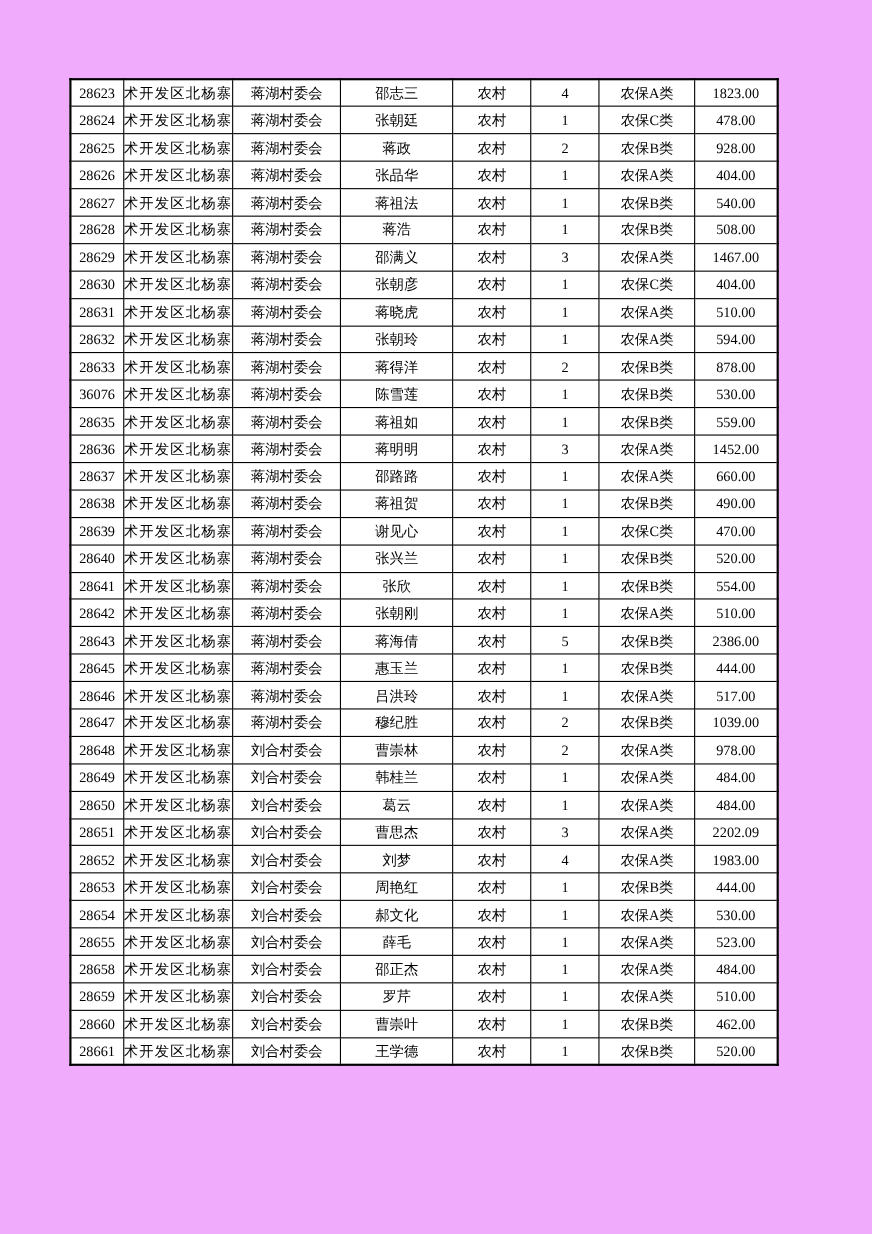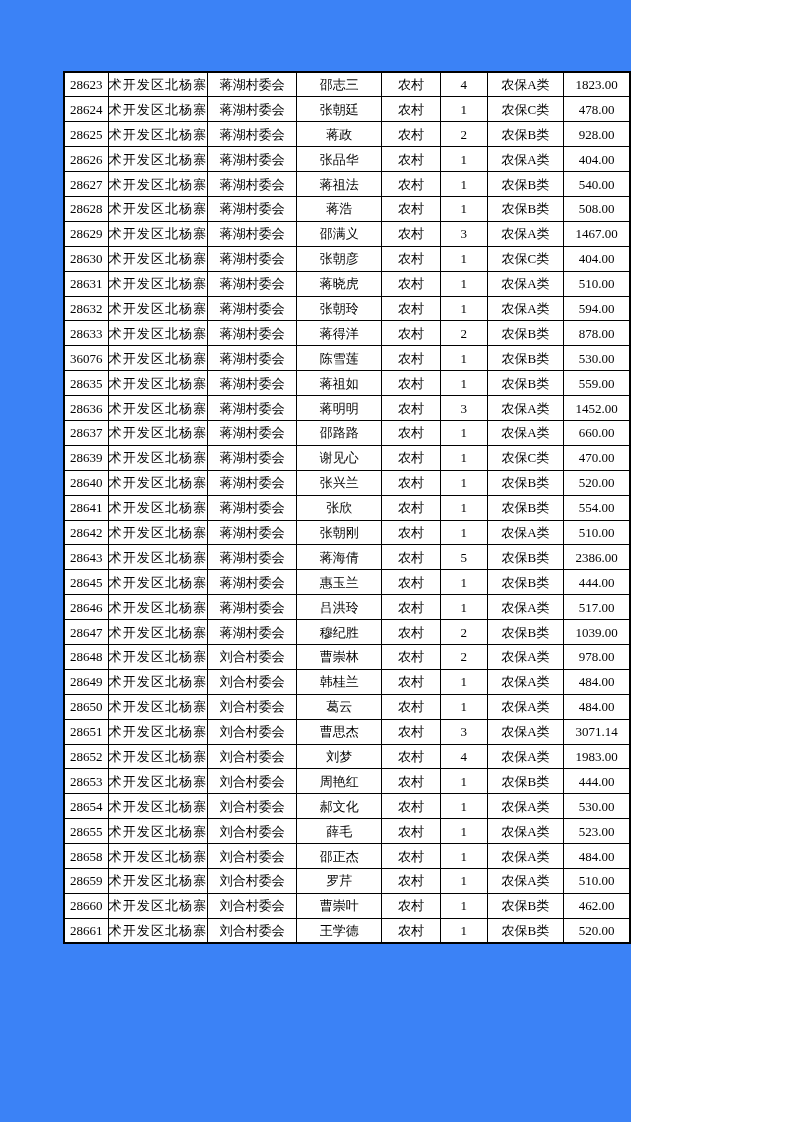--- a/index.html
+++ b/index.html
@@ -3,22 +3,22 @@
 <meta charset="utf-8">
 <style>
   html, body { margin: 0; padding: 0; }
   body {
     width: 793px; height: 1122px;
     background: #ffffff;
     font-family: "Liberation Serif", "DejaVu Serif", serif;
   }
   .page {
     position: relative;
-    width: 631px; height: 1122px;
-    background: #3b82f6;
+    width: 793px; height: 1122px;
+    background: #f0abfc;
     overflow: hidden;
   }
   table.records {
     position: absolute;
     left: 63px; top: 71px;
     border-collapse: collapse;
     table-layout: fixed;
     border: 2px solid #000000;
     background: #ffffff;
   }
@@ -208,20 +208,30 @@
           <td class="c0">28637</td>
           <td class="c1">术开发区北杨寨</td>
           <td class="c2">蒋湖村委会</td>
           <td class="c3">邵路路</td>
           <td class="c4">农村</td>
           <td class="c5">1</td>
           <td class="c6">农保A类</td>
           <td class="c7">660.00</td>
         </tr>
         <tr>
+          <td class="c0">28638</td>
+          <td class="c1">术开发区北杨寨</td>
+          <td class="c2">蒋湖村委会</td>
+          <td class="c3">蒋祖贺</td>
+          <td class="c4">农村</td>
+          <td class="c5">1</td>
+          <td class="c6">农保B类</td>
+          <td class="c7">490.00</td>
+        </tr>
+        <tr>
           <td class="c0">28639</td>
           <td class="c1">术开发区北杨寨</td>
           <td class="c2">蒋湖村委会</td>
           <td class="c3">谢见心</td>
           <td class="c4">农村</td>
           <td class="c5">1</td>
           <td class="c6">农保C类</td>
           <td class="c7">470.00</td>
         </tr>
         <tr>
@@ -325,21 +335,21 @@
           <td class="c7">484.00</td>
         </tr>
         <tr>
           <td class="c0">28651</td>
           <td class="c1">术开发区北杨寨</td>
           <td class="c2">刘合村委会</td>
           <td class="c3">曹思杰</td>
           <td class="c4">农村</td>
           <td class="c5">3</td>
           <td class="c6">农保A类</td>
-          <td class="c7">3071.14</td>
+          <td class="c7">2202.09</td>
         </tr>
         <tr>
           <td class="c0">28652</td>
           <td class="c1">术开发区北杨寨</td>
           <td class="c2">刘合村委会</td>
           <td class="c3">刘梦</td>
           <td class="c4">农村</td>
           <td class="c5">4</td>
           <td class="c6">农保A类</td>
           <td class="c7">1983.00</td>

